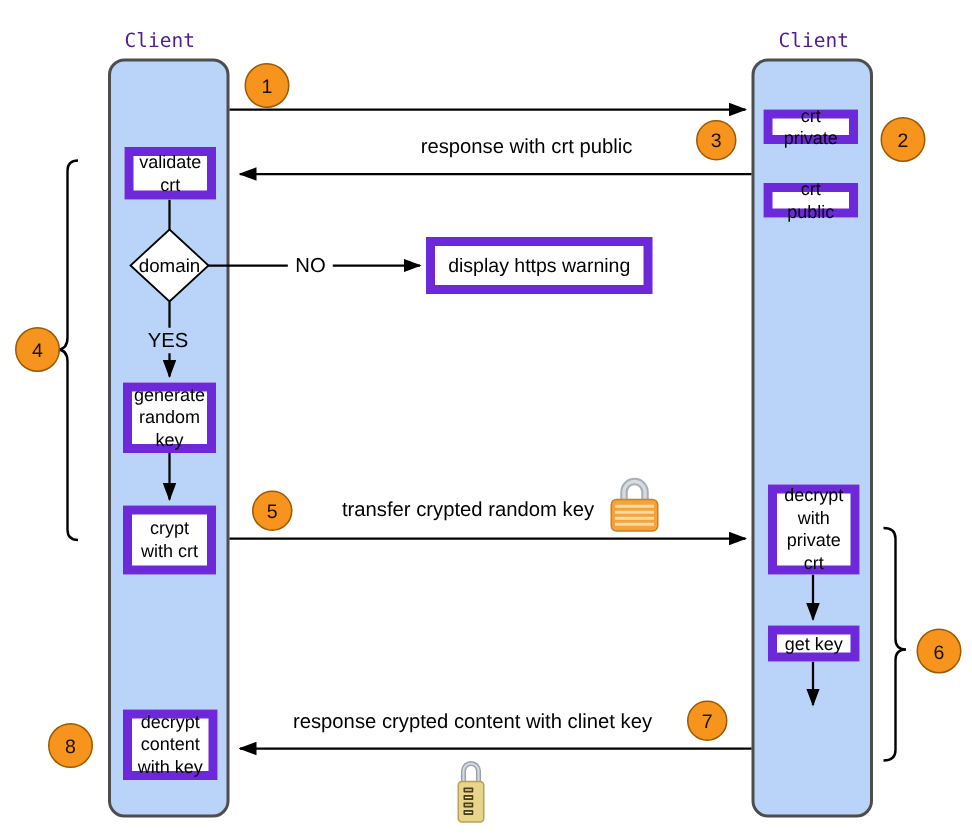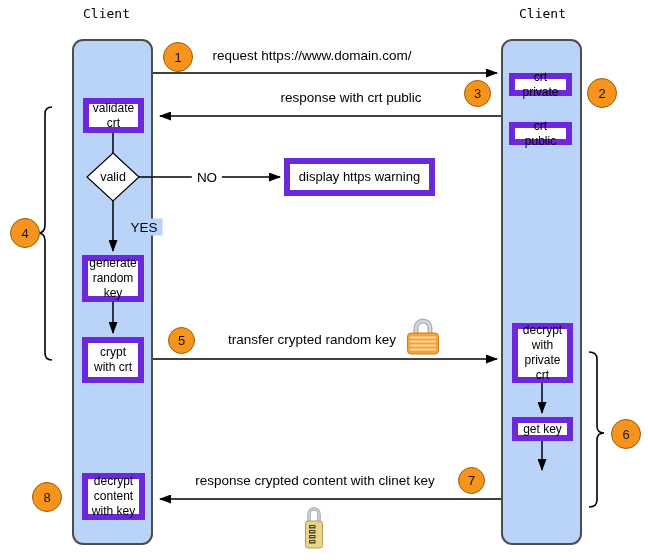--- a/index.html
+++ b/index.html
@@ -8,22 +8,22 @@
     font-family:"Liberation Sans",sans-serif;color:#000;
   }
   .lane{
     position:absolute;top:39px;width:81px;height:506px;
     background:#b9d4f8;border:2px solid #4d4d4d;border-radius:11px;
     box-sizing:border-box;
   }
   #client-lane{left:72px;}
   #server-lane{left:501px;}
   .lane-title{
-    position:absolute;top:6px;font-family:"DejaVu Sans Mono",monospace;
-    font-size:13px;color:#000000;letter-spacing:0px;white-space:nowrap;
+    position:absolute;top:20px;font-family:"DejaVu Sans Mono",monospace;
+    font-size:13px;color:#4c1d95;letter-spacing:0px;white-space:nowrap;
   }
   #client-title{left:83px;}
   #server-title{left:519px;}
   .node{
     position:absolute;background:#fff;border:6px solid #6d28d9;box-sizing:border-box;
     display:flex;align-items:center;justify-content:center;text-align:center;
     font-size:12px;line-height:1.25;padding:1px 2px;z-index:3;
   }
   svg.overlay{position:absolute;left:0;top:0;z-index:2;}
   .msg-label{
@@ -82,39 +82,38 @@
     <path d="M542 383 L542 413" stroke="#000" stroke-width="1.5" fill="none" marker-end="url(#arrow)"></path>
     <path d="M542 441 L542 470" stroke="#000" stroke-width="1.5" fill="none" marker-end="url(#arrow)"></path>
 
     <polygon points="113,153 139,177 113,201 87,177" fill="#fff" stroke="#000" stroke-width="1.2"></polygon>
 
     <path d="M52 107 Q45 107 45 114 L45 225 Q45 233 38 233 Q45 233 45 241 L45 353 Q45 360 52 360" stroke="#000" stroke-width="1.6" fill="none"></path>
     <path d="M589 352 Q597 352 597 359 L597 426 Q597 433 604 433 Q597 433 597 440 L597 500 Q597 507 589 507" stroke="#000" stroke-width="1.6" fill="none"></path>
   </svg>
 
   <div class="node" style="left:83px;top:98px;width:61px;height:35px;">validate crt</div>
-  <div id="diamond-label">valid</div>
+  <div id="diamond-label">domain</div>
   <div class="node" style="left:82px;top:255px;width:62px;height:47px;">generate random key</div>
   <div class="node" style="left:82px;top:337px;width:62px;height:46px;">crypt with crt</div>
   <div class="node" style="left:82px;top:473px;width:63px;height:47px;">decrypt content with key</div>
 
   <div class="node" style="left:509px;top:73px;width:63px;height:23px;">crt private</div>
   <div class="node" style="left:509px;top:95px;width:63px;height:23px;margin-top:27px;">crt public</div>
   <div class="node" style="left:512px;top:323px;width:61px;height:60px;">decrypt with private crt</div>
   <div class="node" style="left:512px;top:417px;width:61px;height:24px;text-align:center;">get key</div>
 
   <div class="node" style="left:284px;top:158px;width:151px;height:38px;font-size:13px;">display https warning</div>
 
-  <div class="msg-label" style="left:312px;top:48px;">request https://www.domain.com/</div>
   <div class="msg-label" style="left:351px;top:90px;">response with crt public</div>
   <div class="msg-label" style="left:312px;top:332px;">transfer crypted random key</div>
   <div class="msg-label" style="left:315px;top:473px;">response crypted content with clinet key</div>
 
   <div class="branch-label" id="no-label" style="left:207px;top:177px;">NO</div>
-  <div class="branch-label" id="yes-label" style="left:112px;top:227px;margin-left:32px;">YES</div>
+  <div class="branch-label" id="yes-label" style="left:112px;top:227px;">YES</div>
 
   <div class="step big" style="left:163px;top:42px;">1</div>
   <div class="step big" style="left:587px;top:78px;">2</div>
   <div class="step small" style="left:464px;top:80px;">3</div>
   <div class="step big" style="left:10px;top:218px;">4</div>
   <div class="step small" style="left:168px;top:327px;">5</div>
   <div class="step big" style="left:611px;top:419px;">6</div>
   <div class="step small" style="left:458px;top:467px;">7</div>
   <div class="step big" style="left:32px;top:482px;">8</div>
 

